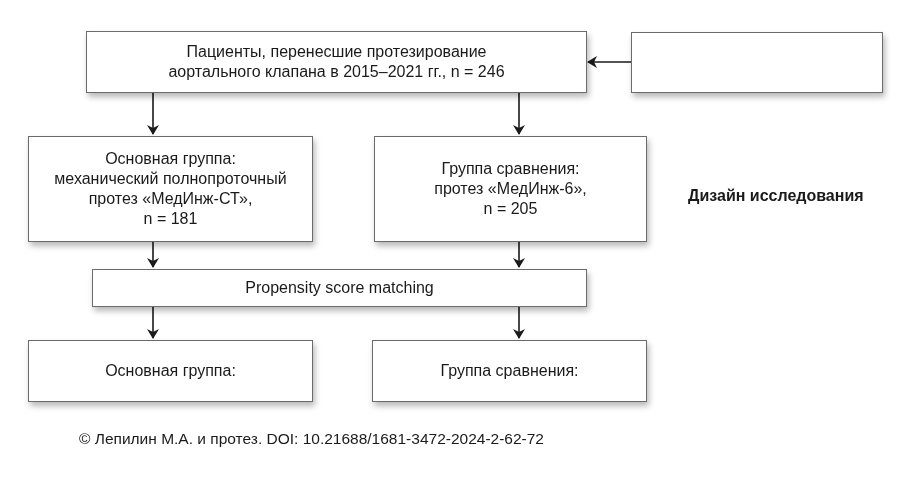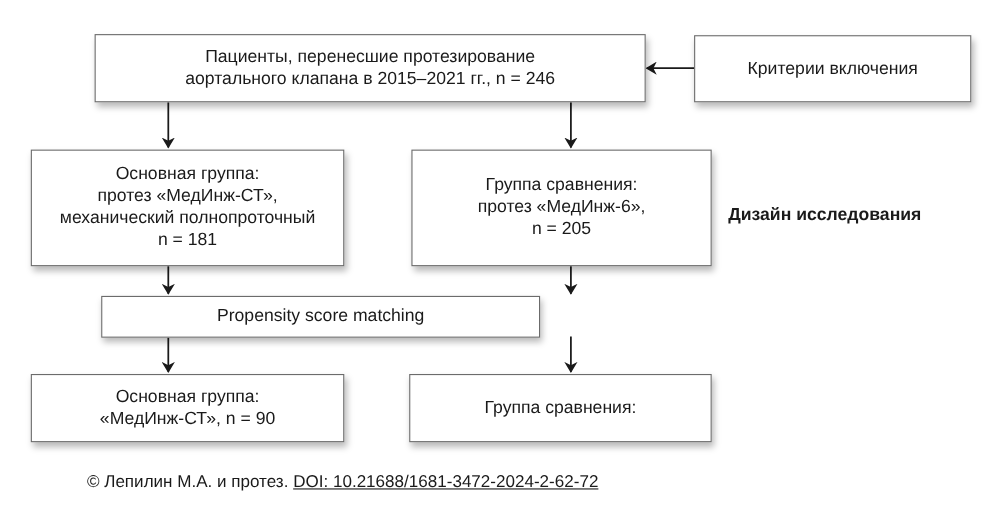--- a/index.html
+++ b/index.html
@@ -4,24 +4,24 @@
 <style>
   html, body { margin: 0; padding: 0; background: #ffffff; }
   body { width: 900px; height: 481px; position: relative; overflow: hidden;
          font-family: "Liberation Sans", "DejaVu Sans", sans-serif; color: #1a1a1a; }
   .box { position: absolute; background: #fff; border: 1px solid #6b6b6b;
          box-shadow: 2px 4px 6px rgba(0,0,0,0.28);
          display: flex; flex-direction: column; align-items: center; justify-content: center;
          text-align: center; font-size: 16px; line-height: 20px; box-sizing: border-box; }
   .line { display: block; white-space: nowrap; }
   svg.arrows { position: absolute; left: 0; top: 0; }
-  .side-label { position: absolute; left: 662px; top: 187px; font-weight: bold; font-size: 16px;
+  .side-label { position: absolute; left: 688px; top: 187px; font-weight: bold; font-size: 16px;
                 white-space: nowrap; }
   .footer { position: absolute; left: 79px; top: 430px; font-size: 15.5px; white-space: nowrap; }
-  .doi { text-decoration: underline; color: #1a1a1a; }
+  .doi { color: #1a1a1a; }
 </style>
 </head>
 <body>
 
 <svg class="arrows" width="900" height="481">
   <defs>
     <marker id="ah" markerWidth="10" markerHeight="12" refX="9" refY="6" orient="auto" markerUnits="userSpaceOnUse">
       <path d="M0,0 L10,6 L0,12 L3,6 Z" fill="#1a1a1a"></path>
     </marker>
   </defs>
@@ -37,45 +37,43 @@
   <line x1="153" y1="306" x2="153" y2="338" stroke="#1a1a1a" stroke-width="1.6" marker-end="url(#ah)"></line>
   <line x1="519" y1="306" x2="519" y2="338" stroke="#1a1a1a" stroke-width="1.6" marker-end="url(#ah)"></line>
 </svg>
 
 <div class="box" style="left:86px; top:31px; width:501px; height:62px;">
   <span class="line">Пациенты, перенесшие протезирование</span>
   <span class="line">аортального клапана в 2015–2021 гг., n = 246</span>
 </div>
 
 <div class="box" style="left:631px; top:32px; width:252px; height:61px;">
-  <span class="line">Критерии включения</span>
 </div>
 
 <div class="box" style="left:28px; top:136px; width:285px; height:106px;">
   <span class="line">Основная группа:</span>
+  <span class="line">механический полнопроточный</span>
   <span class="line">протез «МедИнж-СТ»,</span>
-  <span class="line">механический полнопроточный</span>
   <span class="line">n = 181</span>
 </div>
 
 <div class="box" style="left:374px; top:136px; width:273px; height:106px;">
   <span class="line">Группа сравнения:</span>
   <span class="line">протез «МедИнж-6»,</span>
   <span class="line">n = 205</span>
 </div>
 
 <div class="side-label">Дизайн исследования</div>
 
-<div class="box" style="left:92px; top:269px; width:399px; height:38px;">
+<div class="box" style="left:92px; top:269px; width:495px; height:38px;">
   <span class="line">Propensity score matching</span>
 </div>
 
 <div class="box" style="left:28px; top:340px; width:285px; height:62px;">
   <span class="line">Основная группа:</span>
-  <span class="line">«МедИнж-СТ», n = 90</span>
 </div>
 
 <div class="box" style="left:372px; top:340px; width:275px; height:62px;">
   <span class="line">Группа сравнения:</span>
 </div>
 
 <div class="footer">
   <span>© Лепилин М.А. и протез.</span>
   <span class="doi">DOI: 10.21688/1681-3472-2024-2-62-72</span>
 </div>

